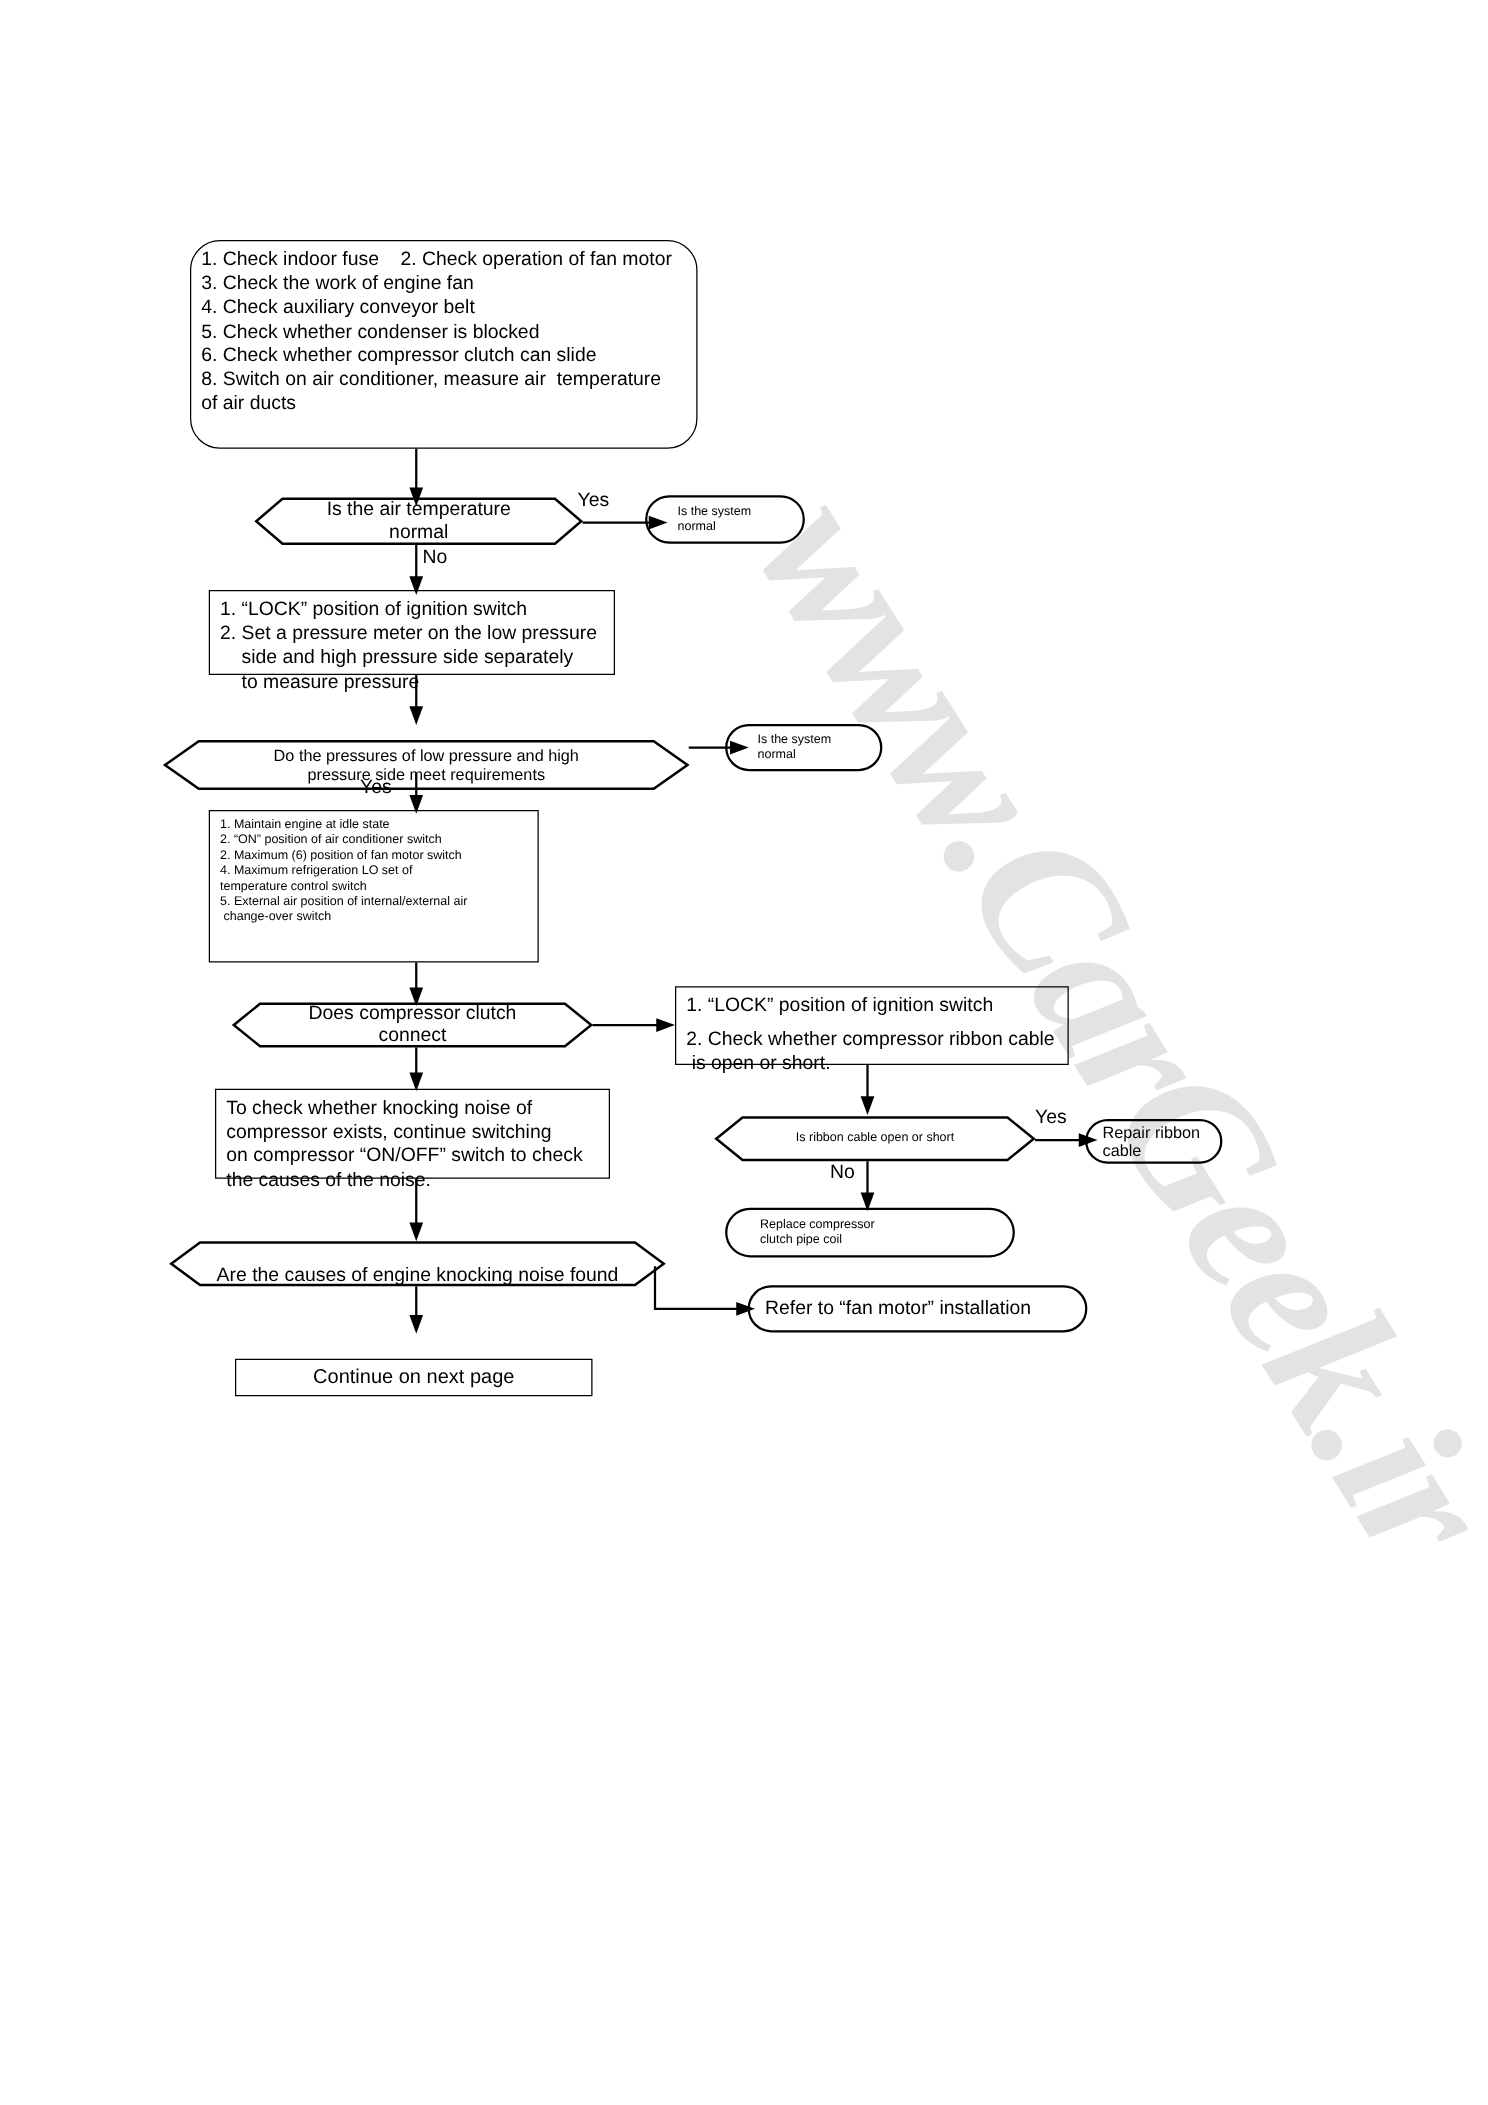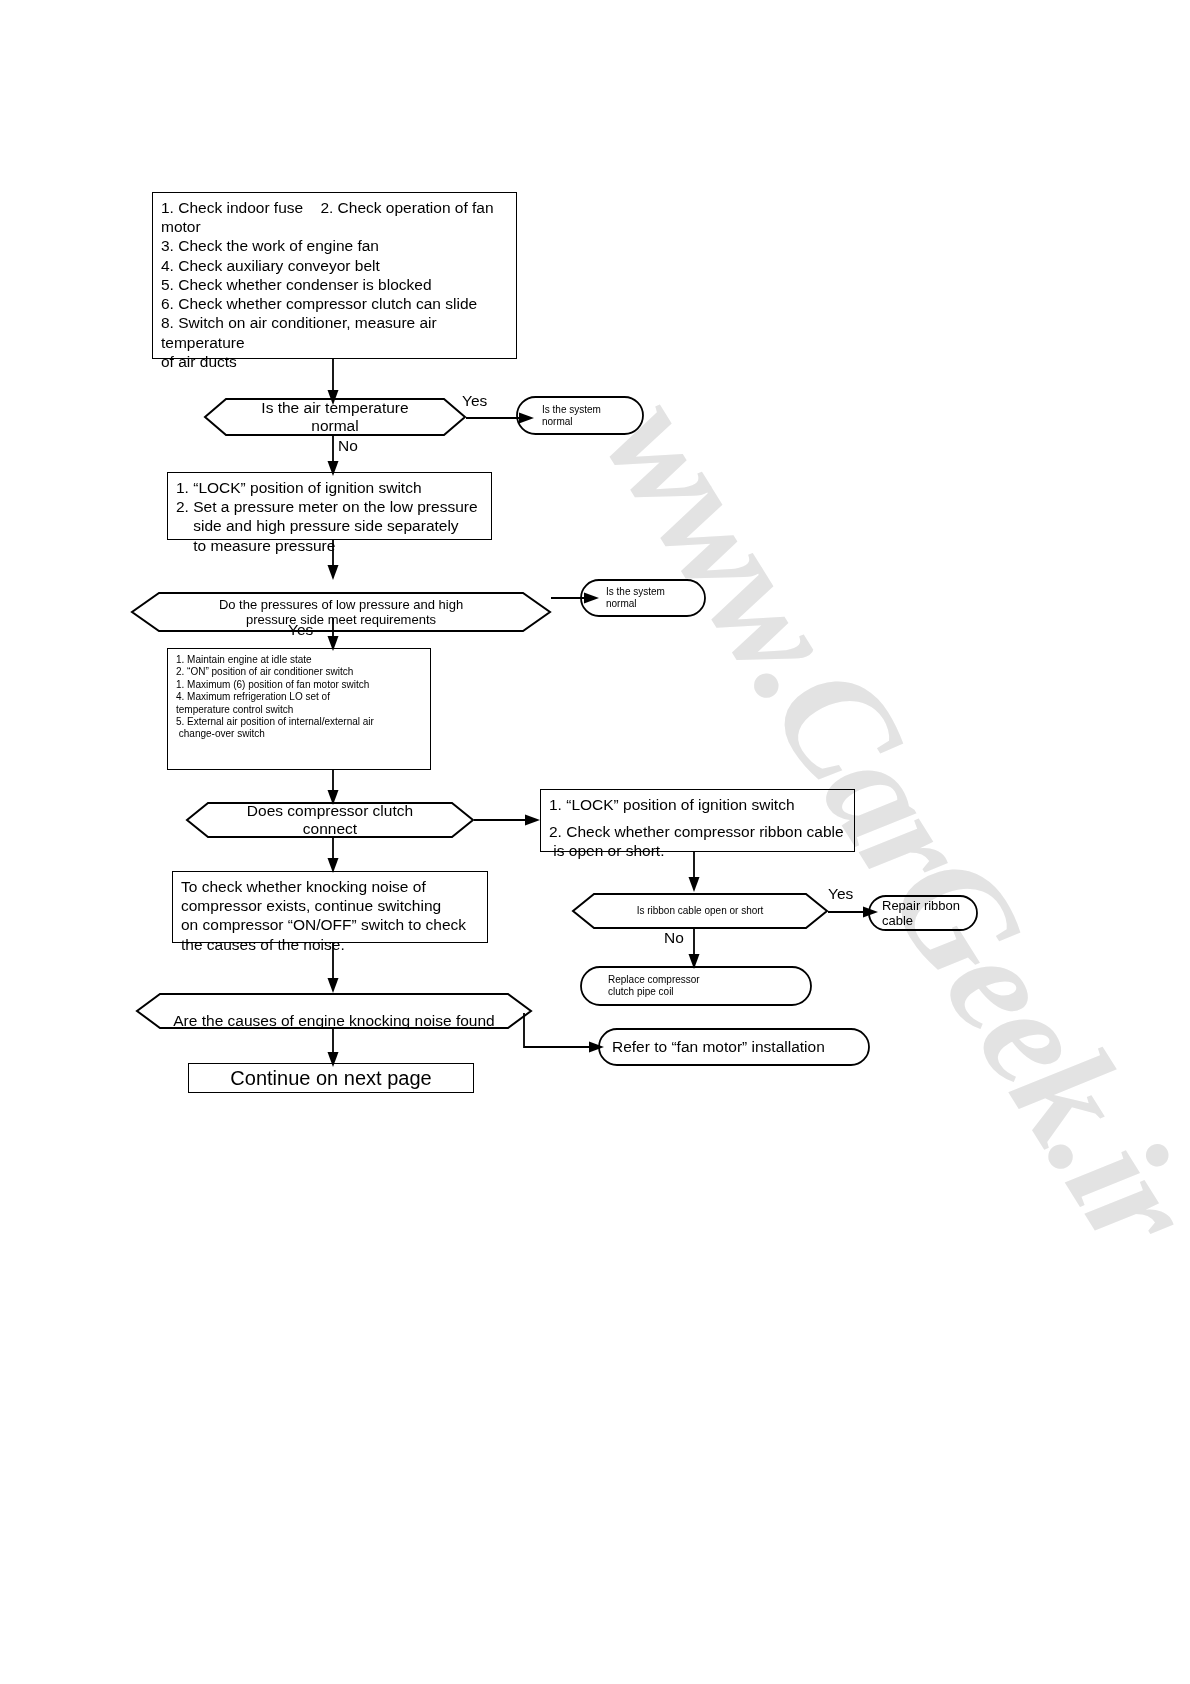--- a/index.html
+++ b/index.html
@@ -96,30 +96,30 @@
   
   .elabel {
     position: absolute;
     z-index: 3;
     white-space: nowrap;
   }
 
   .fs15 { font-size: 15.5px; }
   .fs14 { font-size: 10px; }
   .fs13 { font-size: 13px; }
-  .fs16 { font-size: 20px; }
+  .fs16 { font-size: 16px; margin-top: 24px; }
 </style>
 </head>
 <body>
 
 <div id="page">
 
   <div id="watermark">www.CarGeek.ir</div>
 
-  <div class="node proc fs15" style="left:152px; top:192px; width:365px; height:167px;">
+  <div class="node proc fs15" style="left:152px; top:192px; width:406px; height:167px;border-radius:24px;">
     <span class="ln">1. Check indoor fuse    2. Check operation of fan motor</span>
     <span class="ln">3. Check the work of engine fan</span>
     <span class="ln">4. Check auxiliary conveyor belt</span>
     <span class="ln">5. Check whether condenser is blocked</span>
     <span class="ln">6. Check whether compressor clutch can slide</span>
     <span class="ln">8. Switch on air conditioner, measure air  temperature
 of air ducts</span>
   </div>
 
   <div class="conn" style="left:325px; top:359px; width:16px; height:48px;">
@@ -201,21 +201,21 @@
     <svg viewBox="0 0 16 34">
       <line x1="8" y1="0" x2="8" y2="23" stroke="#000" stroke-width="1.8"></line>
       <polygon points="8,33 2.5,18 13.5,18" fill="#000"></polygon>
     </svg>
   </div>
   <div class="elabel fs15" style="left:288px; top:621px;">Yes</div>
 
   <div class="node proc fs14" style="left:167px; top:648px; width:264px; height:122px;">
     <span class="ln">1. Maintain engine at idle state</span>
     <span class="ln">2. “ON” position of air conditioner switch</span>
-    <span class="ln">1. Maximum (6) position of fan motor switch</span>
+    <span class="ln">2. Maximum (6) position of fan motor switch</span>
     <span class="ln">4. Maximum refrigeration LO set of
 temperature control switch</span>
     <span class="ln">5. External air position of internal/external air
  change-over switch</span>
   </div>
 
   <div class="conn" style="left:325px; top:770px; width:16px; height:36px;">
     <svg viewBox="0 0 16 36">
       <line x1="8" y1="0" x2="8" y2="25" stroke="#000" stroke-width="1.8"></line>
       <polygon points="8,35 2.5,20 13.5,20" fill="#000"></polygon>

